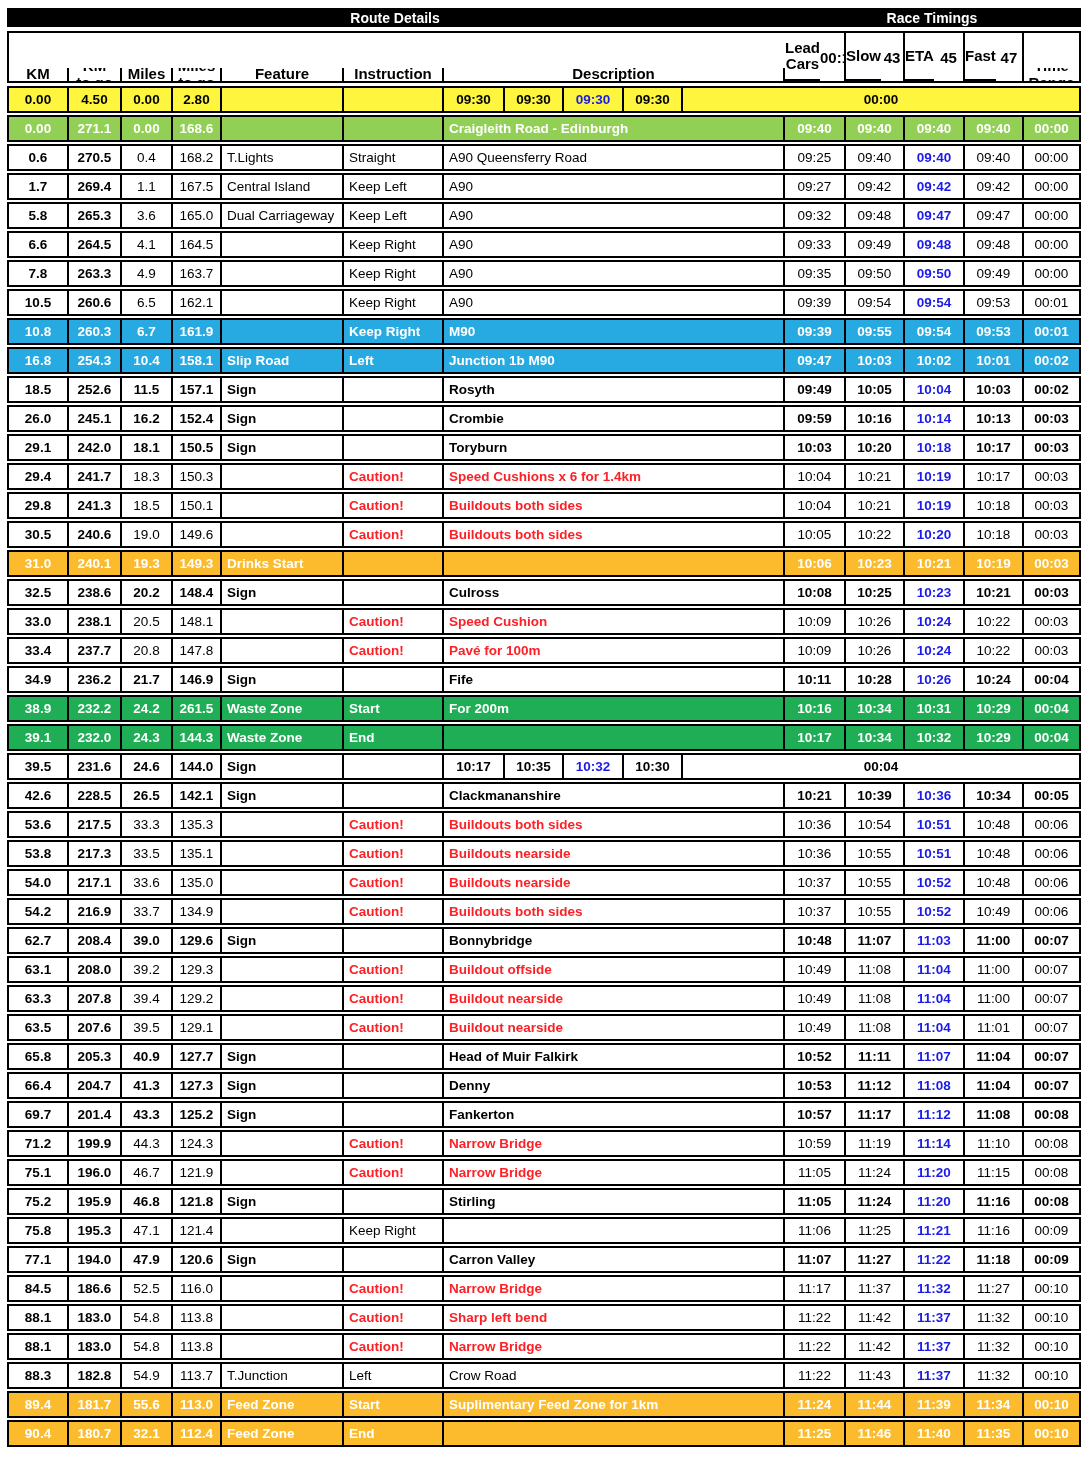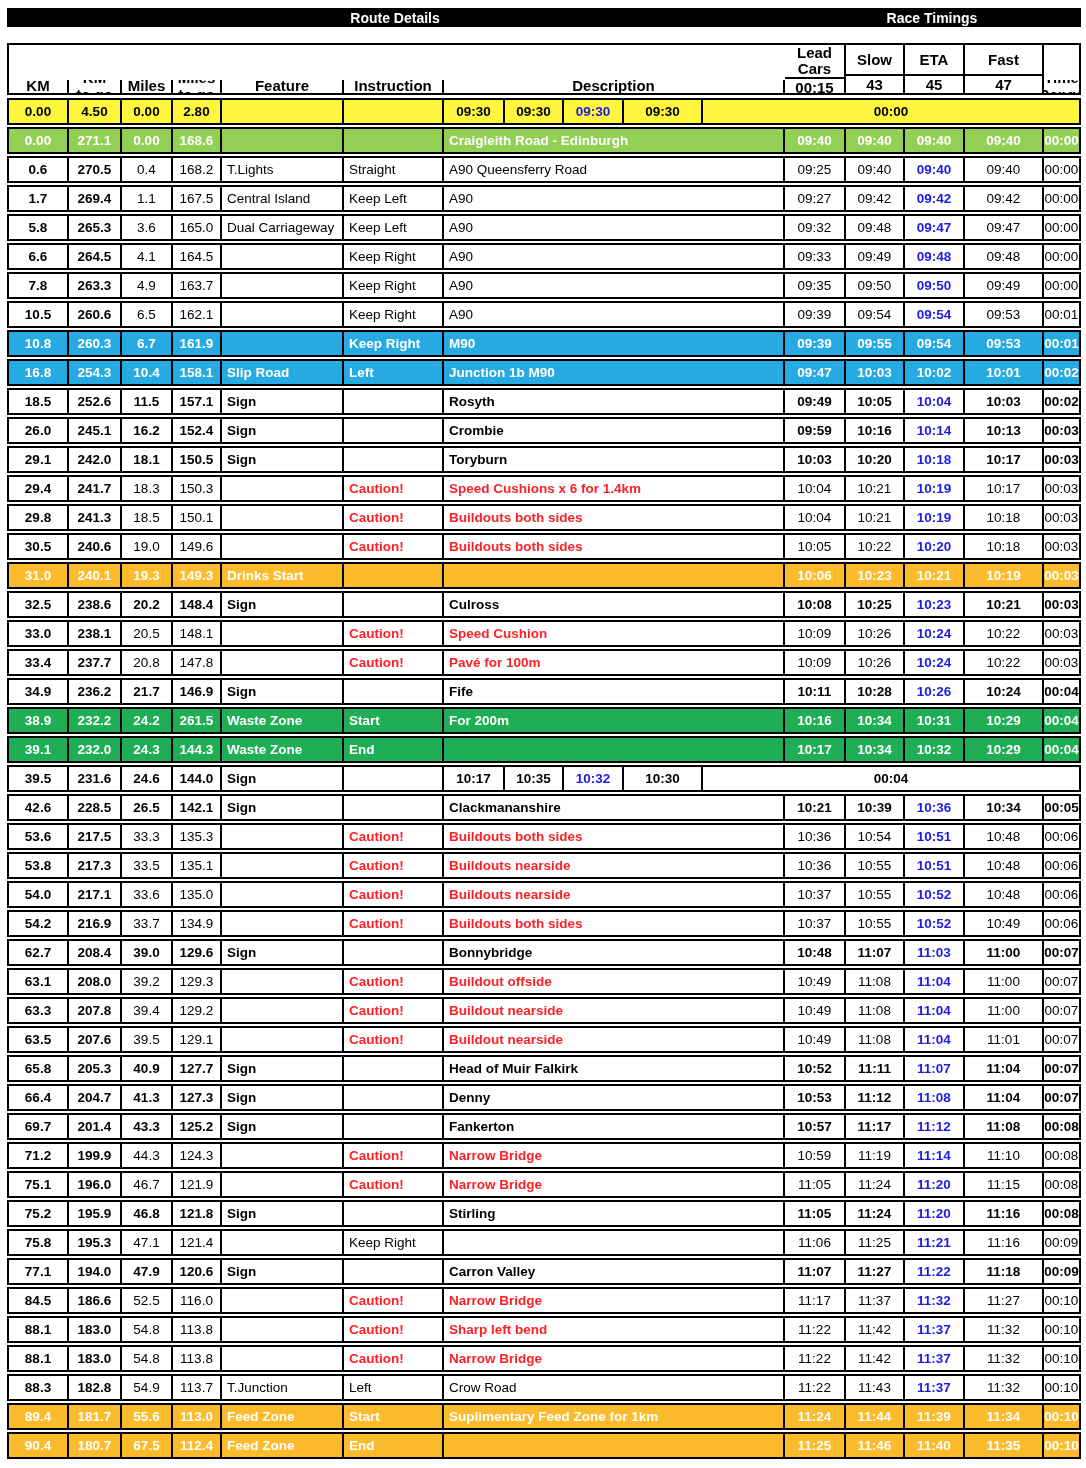--- a/index.html
+++ b/index.html
@@ -4,40 +4,40 @@
 <style>
   :root{
     --yellow:#FEF63E; --lgreen:#92CF55; --blue:#27AAE1; --orange:#FBBB2C;
     --green:#1FAE55; --eta:#1B1BE8; --red:#FB2126; --border:#000;
   }
   html,body{margin:0;padding:0;background:#fff;}
   body{width:1086px;height:1468px;font-family:"Liberation Sans","DejaVu Sans",sans-serif;color:#000;}
   .sheet{padding:8px 5px 4px 7px;}
 
   
-  .group-row{display:flex;margin-bottom:16px;}
+  .group-row{display:flex;margin-bottom:4px;}
   .group-cell{background:#000;color:#fff;font-weight:bold;font-size:14px;
     height:19px;display:flex;align-items:center;justify-content:center;box-sizing:border-box;}
   .g-route{width:776px;}
   .g-timings{width:298px;}
 
   
   .trow{display:flex;border:2px solid var(--border);box-sizing:border-box;margin-bottom:2px;background:#fff;}
   .c{display:flex;align-items:center;justify-content:center;border-right:2px solid var(--border);
      box-sizing:border-box;overflow:hidden;white-space:nowrap;}
   .c:last-child{border-right:none;}
   .c0{width:60px}.c1{width:53px}.c2{width:51px}.c3{width:49px}.c4{width:122px}
   .c5{width:100px}.c6{width:341px}.c7{width:61px}.c8{width:59px}.c9{width:60px}
-  .c10{width:79px}.c11{width:55px;flex:1;}
+  .c10{width:59px}.c11{width:55px;flex:1;}
   .left{justify-content:flex-start;padding-left:5px;}
 
   
   .header-row{height:52px;font-weight:bold;font-size:15px;margin-bottom:3px;}
   .hcell{text-align:center;white-space:pre-line;line-height:1.12;margin-top:35px;}
-  .hsplit{flex-direction:column;align-items:stretch;justify-content:flex-start;padding:0;}
+  .hsplit{flex-direction:row;align-items:stretch;justify-content:flex-start;padding:0;}
   .hmain{flex:0 0 29px;border-bottom:2px solid var(--border);display:flex;align-items:center;
          justify-content:center;text-align:center;white-space:pre-line;line-height:1.05;}
   .hsub{flex:1;display:flex;align-items:center;justify-content:center;font-size:15px;}
 
   
   .drow{height:27px;font-size:13.5px;}
   .drow .c0,.drow .c1{font-weight:bold;}
   .drow .eta{color:var(--eta);font-weight:bold;}
 
   .t-sign{font-weight:bold;}
@@ -730,21 +730,21 @@
         <div class="c c6 left">Suplimentary Feed Zone for 1km</div>
         <div class="c c7">11:24</div>
         <div class="c c8">11:44</div>
         <div class="c c9 eta">11:39</div>
         <div class="c c10">11:34</div>
         <div class="c c11">00:10</div>
       </div>
       <div class="trow drow t-feed">
         <div class="c c0">90.4</div>
         <div class="c c1">180.7</div>
-        <div class="c c2">67.5</div>
+        <div class="c c2">32.1</div>
         <div class="c c3">112.4</div>
         <div class="c c4 left">Feed Zone</div>
         <div class="c c5 left">End</div>
         <div class="c c6 left"></div>
         <div class="c c7">11:25</div>
         <div class="c c8">11:46</div>
         <div class="c c9 eta">11:40</div>
         <div class="c c10">11:35</div>
         <div class="c c11">00:10</div>
       </div>

